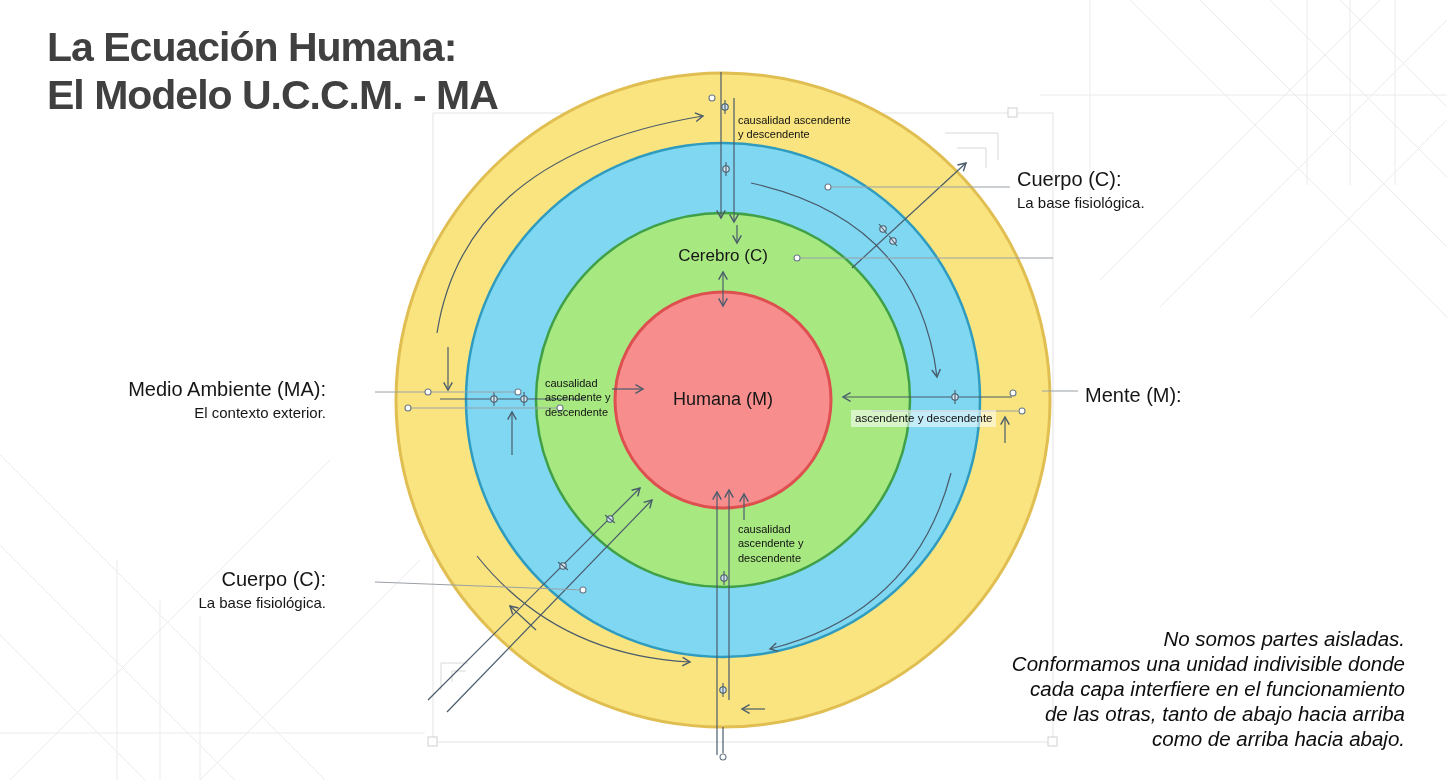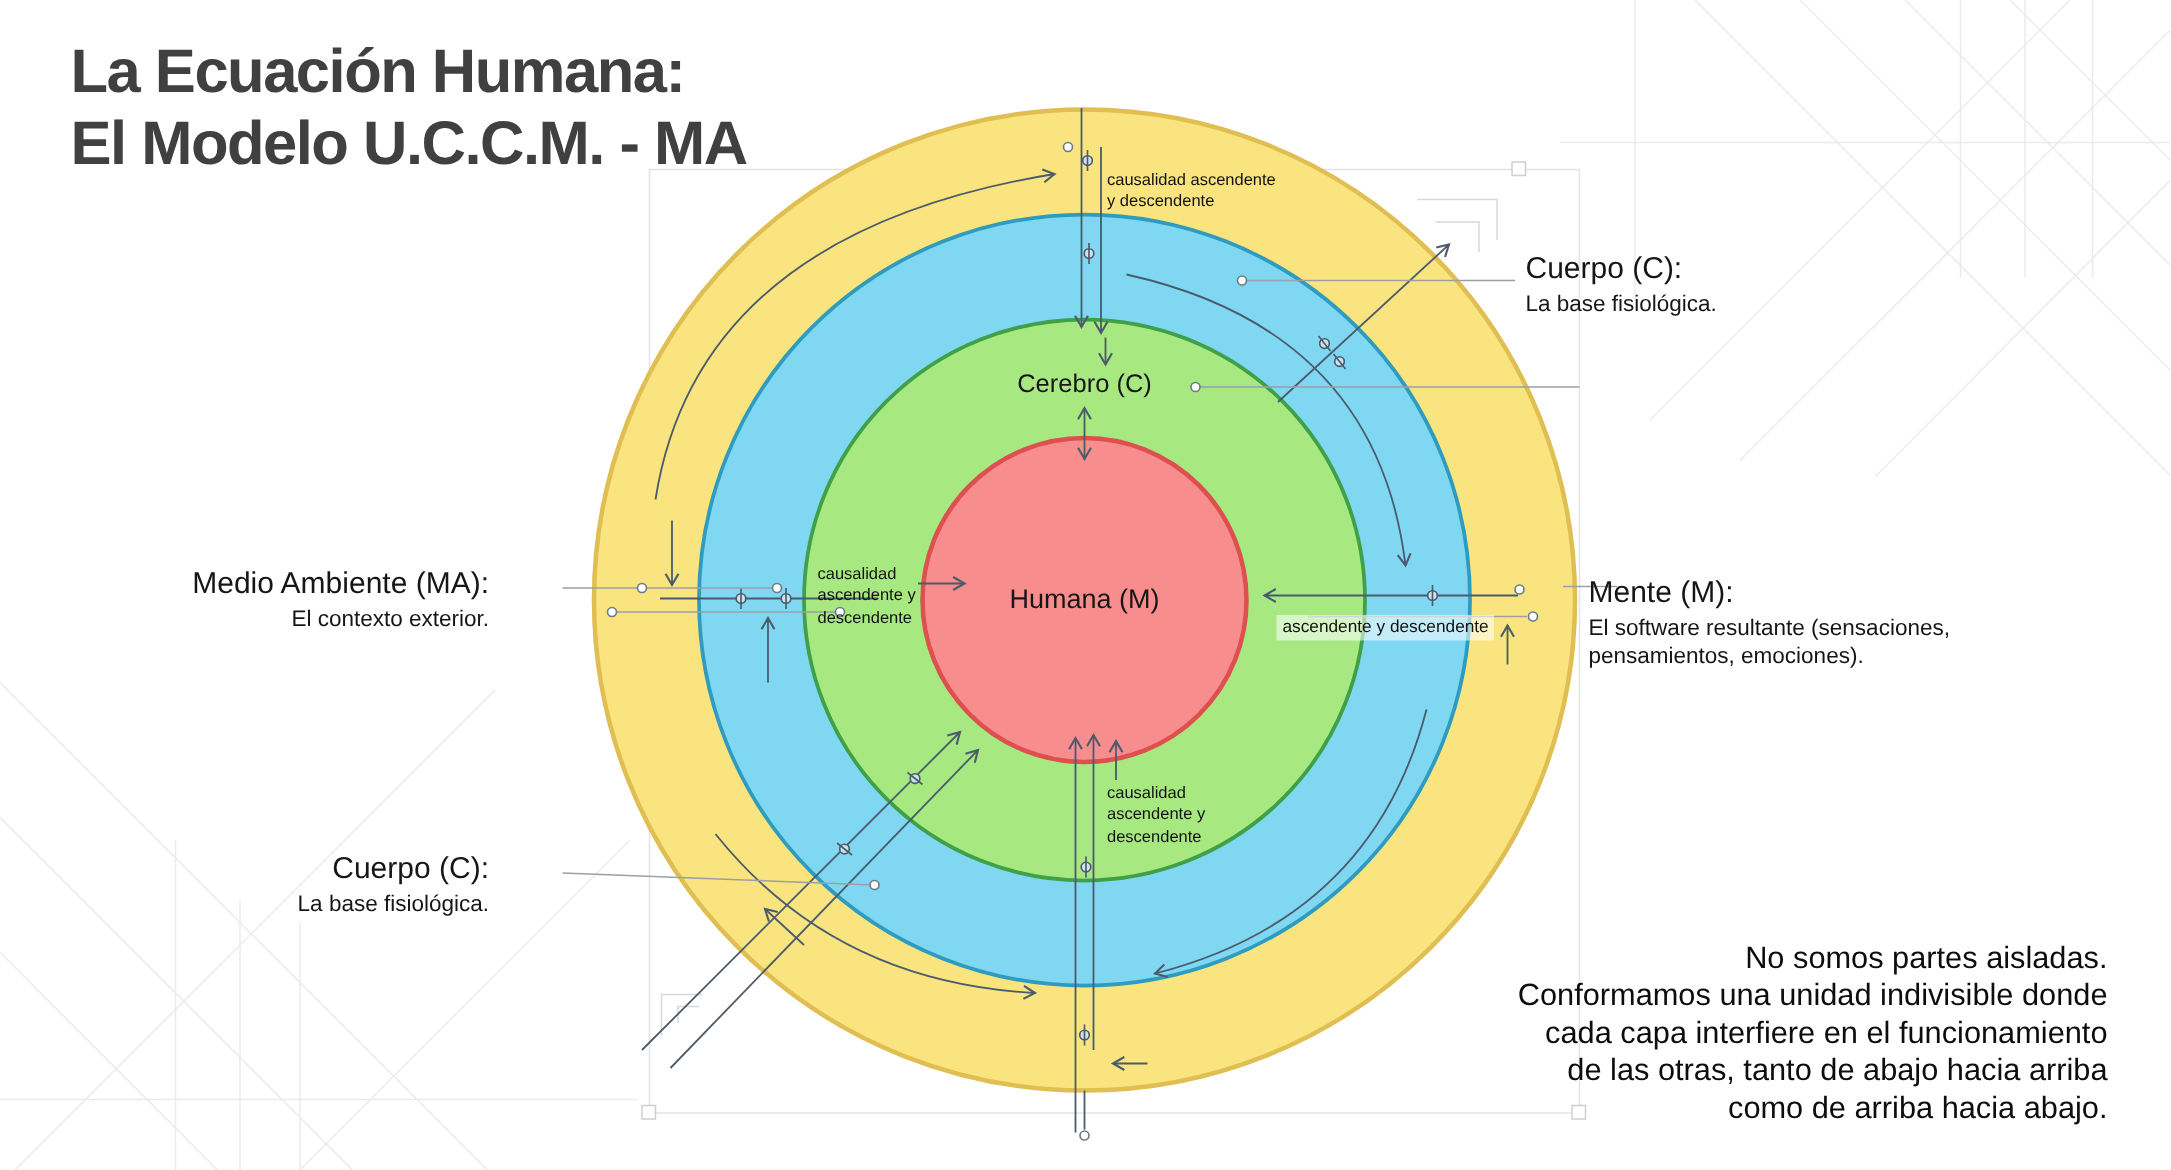--- a/index.html
+++ b/index.html
@@ -20,26 +20,26 @@
   .ann{font-size:11px;line-height:1.3;color:#111;}
   .ann-top{left:738px;top:113px;}
   .ann-left{left:545px;top:376px;width:95px;}
   .ann-bottom{left:738px;top:522px;width:95px;}
   .ann-right{left:851px;top:410px;font-size:11.5px;background:rgba(255,255,255,0.55);padding:1px 4px;}
   .callout{line-height:1.28;}
   .co-title{font-size:20px;font-weight:400;}
   .co-desc{font-size:15px;}
   .co-r1{left:1017px;top:167px;}
   .co-r2{left:1060px;top:242px;}
-  .co-r3{left:1059px;top:383px;}
+  .co-r3{left:1085px;top:383px;}
   .co-left{right:1121px;text-align:right;}
   .co-l1{top:377px;}
   .co-l2{top:567px;}
   .footer{
-    right:42px;top:626px;text-align:right;font-size:20.5px;line-height:1.22;color:#0d0d0d;
+    right:42px;top:626px;text-align:right;font-size:20.5px;line-height:1.22;color:#0d0d0d;font-style:italic;
   }
 </style>
 </head>
 <body>
 
 <div id="canvas">
 
   <svg width="1447" height="780" viewBox="0 0 1447 780">
     <defs>
       <marker id="arw" viewBox="0 0 10 10" refX="8" refY="5" markerWidth="9" markerHeight="9" orient="auto-start-reverse">
@@ -208,22 +208,20 @@
 ascendente y
 descendente</div>
   <div class="abs ann ann-right">ascendente y descendente</div>
 
   <div class="abs callout co-r1">
     <div class="co-title">Cuerpo (C):</div>
     <div class="co-desc">La base fisiológica.</div>
   </div>
   <div class="abs callout co-r3">
     <div class="co-title">Mente (M):</div>
-    <div class="co-desc pre">El software resultante (sensaciones,
-pensamientos, emociones).</div>
   </div>
 
   <div class="abs callout co-left co-l1">
     <div class="co-title">Medio Ambiente (MA):</div>
     <div class="co-desc">El contexto exterior.</div>
   </div>
   <div class="abs callout co-left co-l2">
     <div class="co-title">Cuerpo (C):</div>
     <div class="co-desc">La base fisiológica.</div>
   </div>

